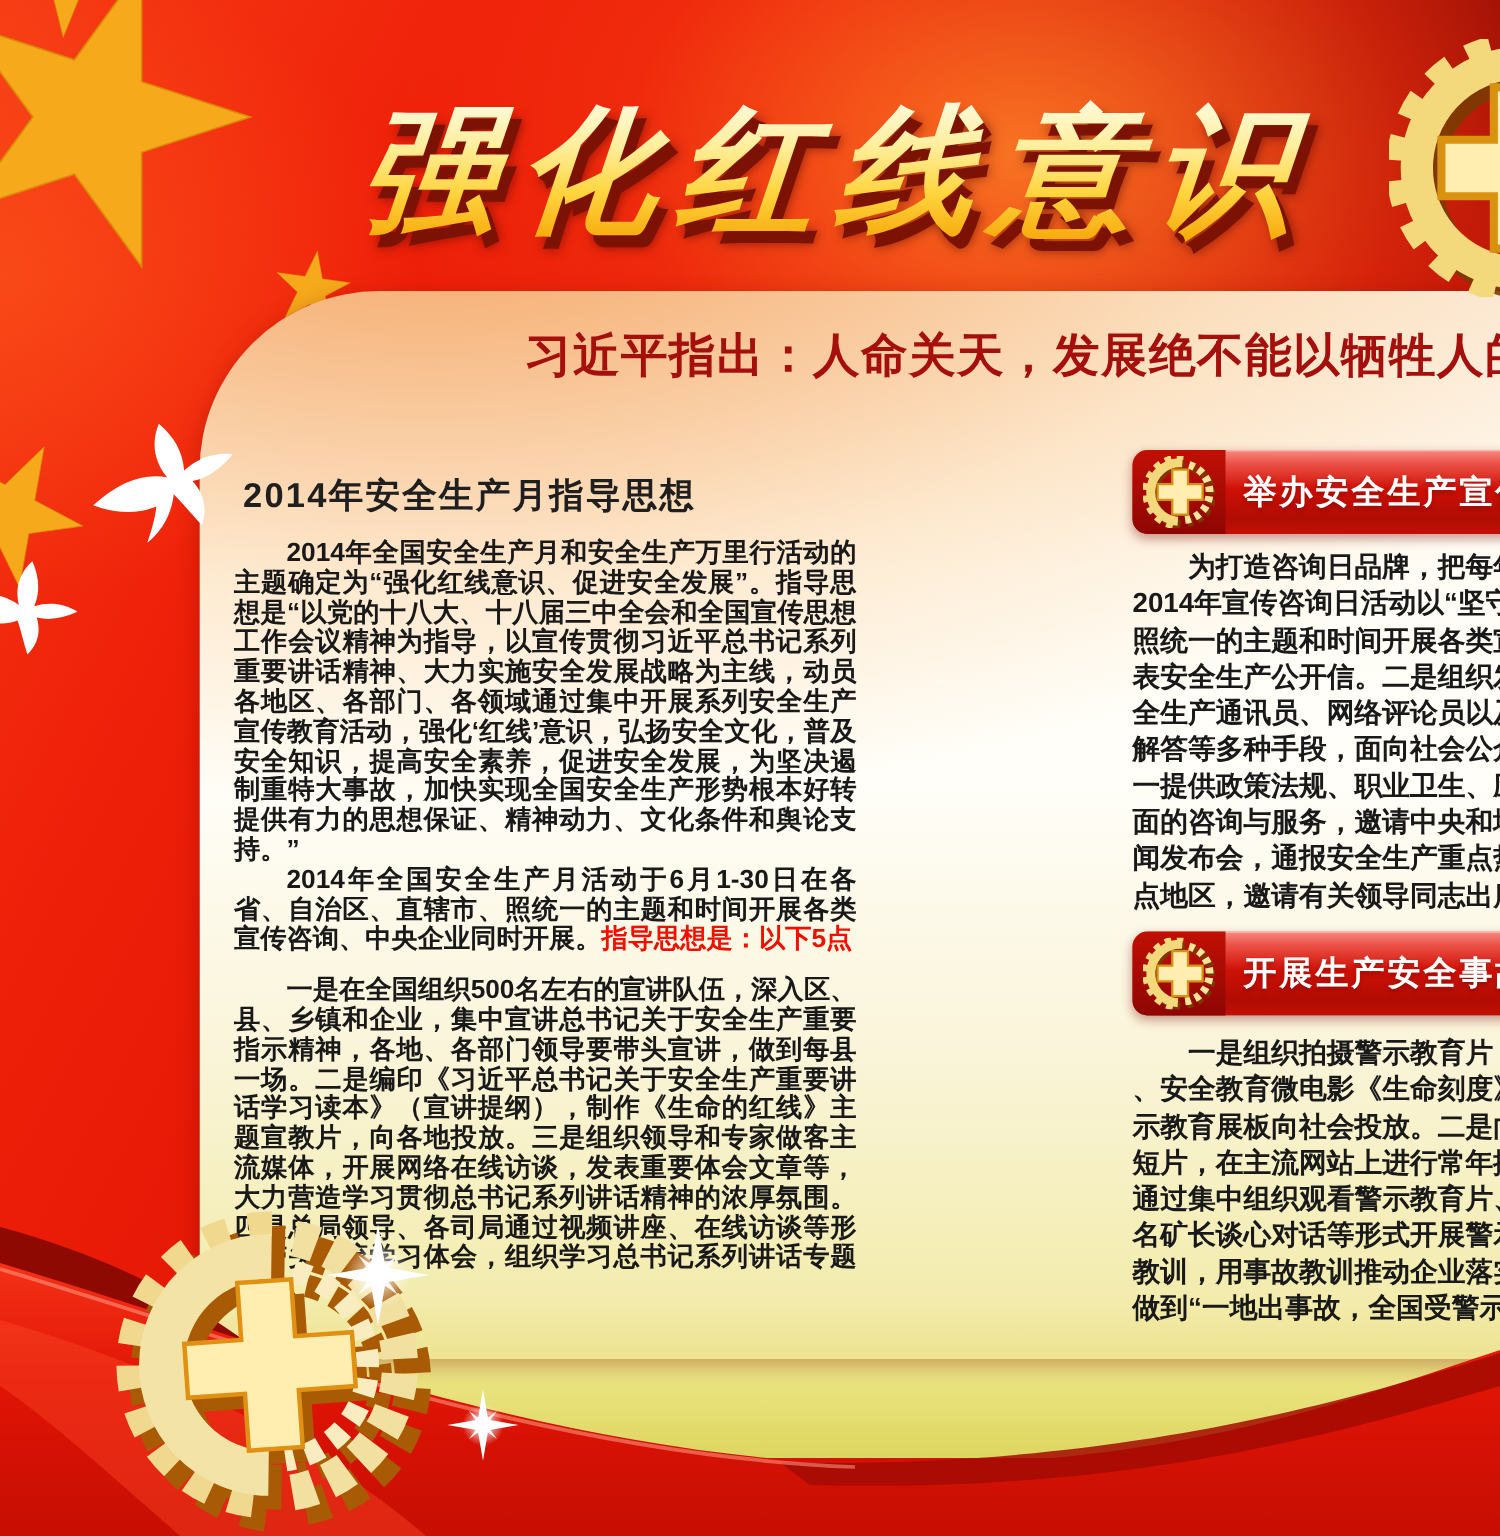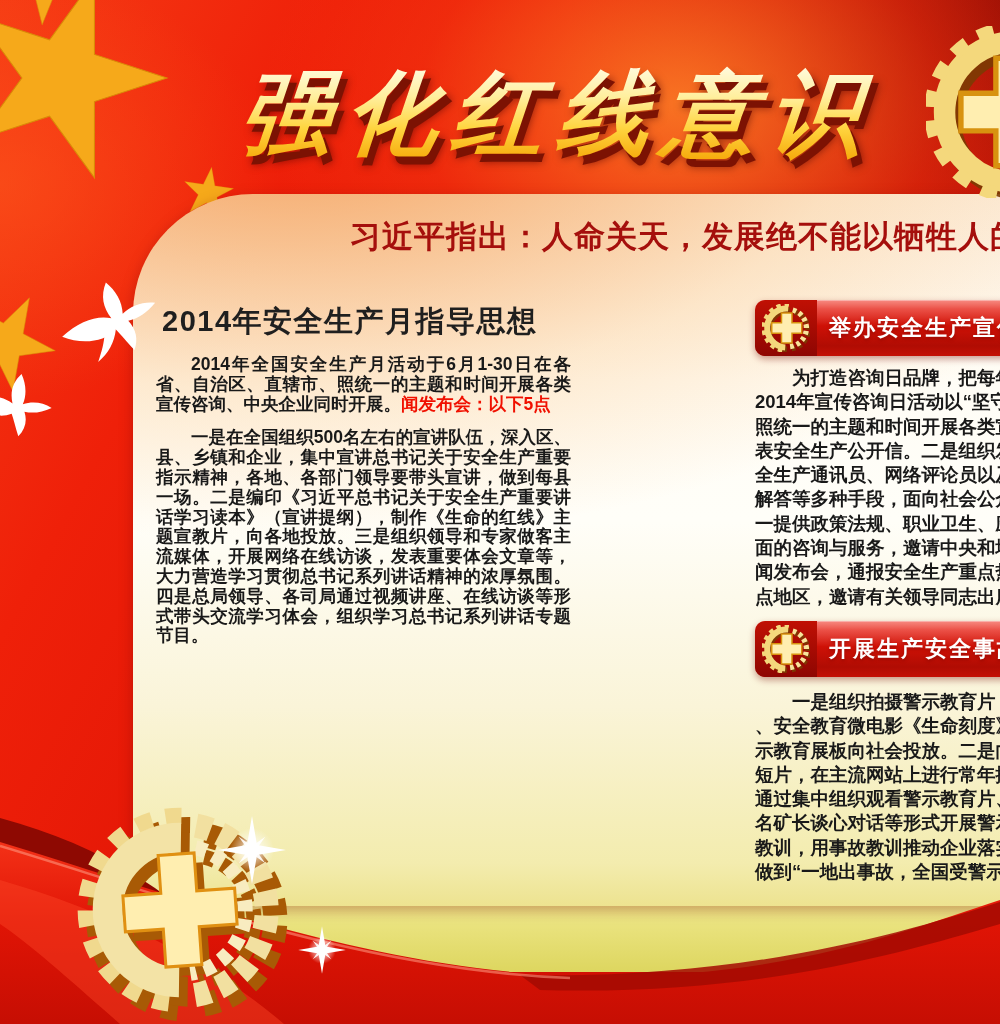--- a/index.html
+++ b/index.html
@@ -41,21 +41,21 @@
     -webkit-background-clip:text;background-clip:text;color:transparent;
   }
   .title-emblem{position:absolute;left:926px;top:26px;width:172px;height:172px;z-index:30;}
   
   .quote{
     position:absolute;left:350px;top:216px;z-index:12;white-space:nowrap;
     font-size:31px;font-weight:700;letter-spacing:1px;color:#a50f0c;
   }
   
   .left-col{position:absolute;left:156px;top:298px;width:415px;z-index:10;color:#191919;}
-  .lc-heading{font-size:29px;font-weight:700;letter-spacing:1.5px;color:#1f1f1f;margin:4px 0 13px 6px;}
+  .lc-heading{font-size:23px;font-weight:700;letter-spacing:1.5px;color:#1f1f1f;margin:17px 0 13px 6px;}
   .body-text{font-size:17.5px;line-height:19.8px;font-weight:700;text-align:justify;}
   .body-text p{margin:0;text-indent:35px;}
   .highlight{color:#f01000;}
   .right-col{position:absolute;left:755px;top:300px;width:430px;z-index:10;color:#191919;}
   .r-para{font-size:18.5px;line-height:24.3px;font-weight:700;}
   .rline{white-space:nowrap;}
   .rline.first{text-indent:37px;}
   .r-para-1{margin-top:10px;}
   .r-para-2{margin-top:13px;}
   
@@ -155,21 +155,22 @@
   </div>
   <svg class="title-emblem" viewBox="0 0 64 64">
       <use href="#embl"></use>
     </svg>
 
   <div class="quote">习近平指出：人命关天，发展绝不能以牺牲人的生命作为代价</div>
 
   <div class="left-col">
     <div class="lc-heading">2014年安全生产月指导思想</div>
     <div class="body-text">
-      <p><span>2014年全国安全生产月活动于6月1-30日在各省、自治区、直辖市、照统一的主题和时间开展各类宣传咨询、中央企业同时开展。</span><span class="highlight">闻发布会：以下5点</span></p>
+      <p>2014年全国安全生产月和安全生产万里行活动的主题确定为“强化红线意识、促进安全发展”。指导思想是“以党的十八大、十八届三中全会和全国宣传思想工作会议精神为指导，以宣传贯彻习近平总书记系列重要讲话精神、大力实施安全发展战略为主线，动员各地区、各部门、各领域通过集中开展系列安全生产宣传教育活动，强化‘红线’意识，弘扬安全文化，普及安全知识，提高安全素养，促进安全发展，为坚决遏制重特大事故，加快实现全国安全生产形势根本好转提供有力的思想保证、精神动力、文化条件和舆论支持。”</p>
+      <p><span>2014年全国安全生产月活动于6月1-30日在各省、自治区、直辖市、照统一的主题和时间开展各类宣传咨询、中央企业同时开展。</span><span class="highlight">指导思想是：以下5点</span></p>
     </div>
     <div class="body-text" style="margin-top:14px">
       <p>一是在全国组织500名左右的宣讲队伍，深入区、县、乡镇和企业，集中宣讲总书记关于安全生产重要指示精神，各地、各部门领导要带头宣讲，做到每县一场。二是编印《习近平总书记关于安全生产重要讲话学习读本》（宣讲提纲），制作《生命的红线》主题宣教片，向各地投放。三是组织领导和专家做客主流媒体，开展网络在线访谈，发表重要体会文章等，大力营造学习贯彻总书记系列讲话精神的浓厚氛围。四是总局领导、各司局通过视频讲座、在线访谈等形式带头交流学习体会，组织学习总书记系列讲话专题节目。</p>
     </div>
   </div>
 
   <div class="right-col">
     <div class="banner rc-banner">
       <div class="embl-box">
         <svg class="embl-icon" viewBox="0 0 64 64">

